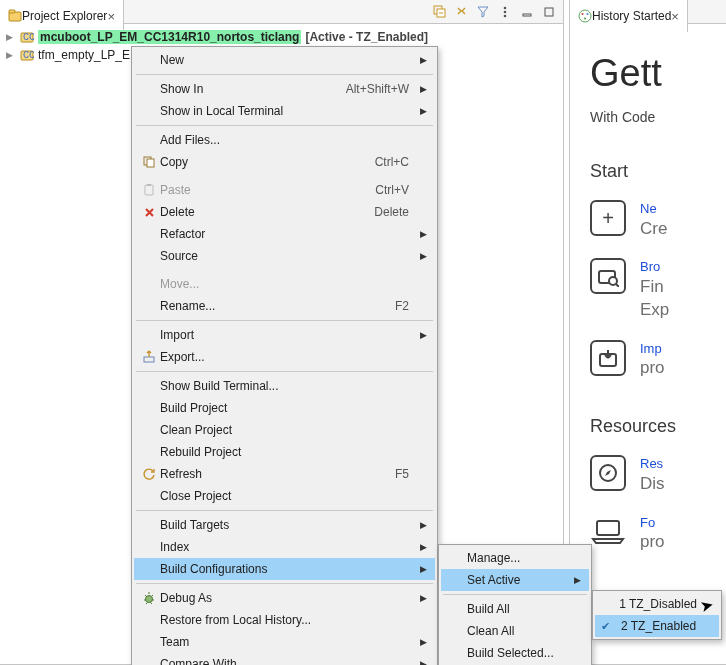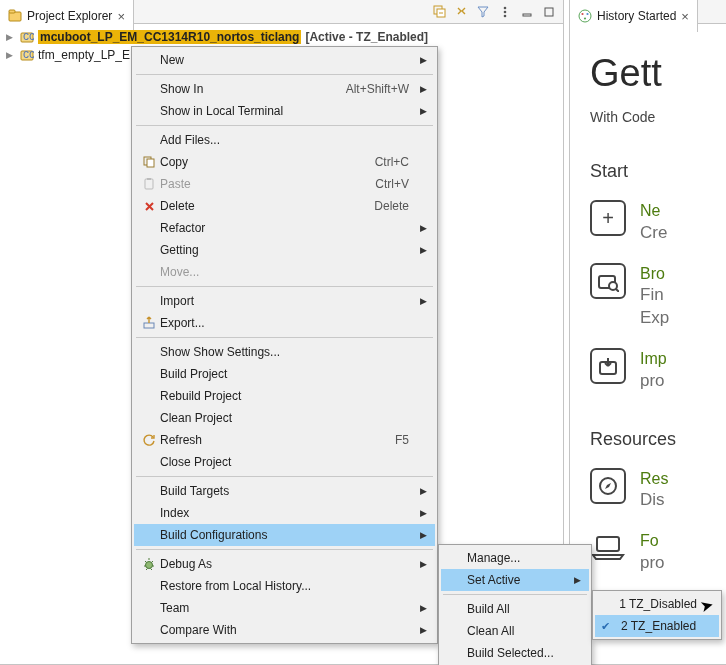--- a/index.html
+++ b/index.html
@@ -4,62 +4,62 @@
 <style>
   * { box-sizing: border-box; margin: 0; padding: 0; font-family: "Segoe UI", Tahoma, sans-serif; font-size: 12px; }
   body { background: #ffffff; width: 726px; height: 665px; overflow: hidden; position: relative; color: #222; }
 
   
   .pane { position: absolute; background: #ffffff; border: 1px solid #c4c4c4; }
   .explorer { left: 0; top: 0; width: 564px; height: 665px; border-left: none; border-top: none; }
   .gs { left: 569px; top: 0; width: 160px; height: 665px; border-right: none; border-top: none; overflow: hidden; }
 
   .tabbar { height: 24px; display: flex; align-items: stretch; background: #f5f5f5; border-bottom: 1px solid #c4c4c4; }
-  .tab { display: flex; align-items: center; gap: 5px; background: #ffffff; border-right: 1px solid #c4c4c4; padding: 16px 8px; height: 24px; }
+  .tab { display: flex; align-items: center; background: #ffffff; border-right: 1px solid #c4c4c4; padding: 16px 8px; height: 24px; }
   .tab .tab-icon { width: 14px; height: 14px; }
   .tab .close { color: #555; font-size: 13px; }
   .tabbar .tools { margin-left: auto; display: flex; align-items: center; gap: 6px; padding-right: 6px; }
   .tool-btn { width: 16px; height: 16px; display: inline-flex; align-items: center; justify-content: center; color: #555; }
 
   .tree { padding: 4px 6px; }
   .tree-row { display: flex; align-items: center; gap: 4px; height: 18px; white-space: nowrap; }
   .tree-row .twisty { width: 10px; color: #888; font-size: 9px; }
   .tree-row .proj-icon { width: 14px; height: 14px; }
-  .tree-row.selected .label { background: #eab308; padding: 0 2px; }
+  .tree-row.selected .label { background: #86efac; padding: 0 2px; }
   .tree-row .label { font-weight: 600; }
   .tree-row .annot { color: #444; font-weight: 600; }
   .tree-row.faded .label { font-weight: 400; }
 
   
   .cmenu { position: absolute; background: #f0f0f0; border: 1px solid #a0a0a0; box-shadow: 2px 3px 6px rgba(0,0,0,.25); padding: 2px; }
   .main-menu { left: 131px; top: 46px; width: 307px; }
   .sub-menu  { left: 438px; top: 544px; width: 154px; }
   .sub-menu2 { left: 592px; top: 566px; width: 130px; margin-top: 24px; }
 
   .mitem { display: flex; align-items: center; height: 22px; padding: 0 22px 0 4px; position: relative; color: #222; }
   .mitem .ico   { width: 22px; display: inline-flex; align-items: center; justify-content: center; color: #555; }
   .mitem .lbl   { flex: 1; white-space: nowrap; }
   .mitem .accel { color: #555; padding-right: 4px; }
   .mitem .sub   { position: absolute; right: 8px; font-size: 9px; color: #333; }
-  .mitem.disabled { color: #9a9a9a; }
+  .mitem.disabled { color: #9a9a9a; margin-top: 6px; }
   .mitem.disabled .ico { color: #bfbfbf; }
   .mitem.hl { background: #9ed2f6; }
   .mitem.check::before { content: "✔"; position: absolute; left: 6px; color: #2a6db3; font-size: 11px; }
   .msep { height: 1px; background: #c8c8c8; margin: 3px 2px; }
 
   
   .gs-body { padding: 28px 0 0 20px; }
   .gs-h1 { font-size: 38px; font-weight: 400; color: #2b2b2b; }
   .gs-sub { margin-top: 14px; font-size: 14px; color: #444; }
   .gs-section { margin-top: 36px; font-size: 18px; color: #3a3a3a; }
   .gs-item { display: flex; align-items: flex-start; gap: 14px; margin-top: 18px; }
   .gs-item .big-icon { width: 36px; height: 36px; border: 2.2px solid #444; border-radius: 6px; display: inline-flex; align-items: center; justify-content: center; color: #444; font-size: 20px; }
   .compass { border-radius: 50%; }
   .gs-item .txt { line-height: 1.35; }
-  .gs-item .title { font-size: 16px; color: #4d7c0f; }
+  .gs-item .title { font-size: 13px; color: #1d4ed8; }
   .gs-item .desc  { font-size: 17px; color: #6f6f6f; }
 
   
   svg { display: block; }
 
   
   .cursor-arrow { position: absolute; left: 700px; top: 596px; font-size: 16px; color: #000; transform: rotate(-15deg); pointer-events: none; }
 </style>
 </head>
 <body>
@@ -275,58 +275,63 @@
       <span class="lbl">Delete</span>
       <span class="accel">Delete</span>
     </div>
     <div class="mitem">
       <span class="ico"></span>
       <span class="lbl">Refactor</span>
       <span class="sub">▶</span>
     </div>
     <div class="mitem">
       <span class="ico"></span>
-      <span class="lbl">Getting</span>
+      <span class="lbl">Source</span>
       <span class="sub">▶</span>
     </div>
     <div class="mitem disabled">
       <span class="ico"></span>
       <span class="lbl">Move...</span>
+    </div>
+    <div class="mitem">
+      <span class="ico"></span>
+      <span class="lbl">Rename...</span>
+      <span class="accel">F2</span>
     </div>
     <div class="msep"></div>
     <div class="mitem">
       <span class="ico"></span>
       <span class="lbl">Import</span>
       <span class="sub">▶</span>
     </div>
     <div class="mitem">
       <span class="ico">
         <svg width="14" height="14" viewBox="0 0 14 14">
           <rect x="2" y="7" width="10" height="5" fill="none" stroke="#6a87b5"></rect>
           <path d="M7 1v6m0-6l-2 2m2-2l2 2" fill="none" stroke="#c7922c" stroke-width="1.4"></path>
         </svg>
       </span>
       <span class="lbl">Export...</span>
     </div>
     <div class="msep"></div>
     <div class="mitem">
       <span class="ico"></span>
-      <span class="lbl">Show Show Settings...</span>
+      <span class="lbl">Show Build Terminal...</span>
     </div>
     <div class="mitem">
       <span class="ico"></span>
       <span class="lbl">Build Project</span>
     </div>
     <div class="mitem">
       <span class="ico"></span>
+      <span class="lbl">Clean Project</span>
+    </div>
+    <div class="mitem">
+      <span class="ico"></span>
       <span class="lbl">Rebuild Project</span>
-    </div>
-    <div class="mitem">
-      <span class="ico"></span>
-      <span class="lbl">Clean Project</span>
     </div>
     <div class="mitem">
       <span class="ico">
         <svg width="14" height="14" viewBox="0 0 14 14">
           <path d="M11 4a5 5 0 1 0 1 4" fill="none" stroke="#c7922c" stroke-width="1.4"></path>
           <path d="M12 2v3h-3" fill="none" stroke="#c7922c" stroke-width="1.4"></path>
         </svg>
       </span>
       <span class="lbl">Refresh</span>
       <span class="accel">F5</span>

